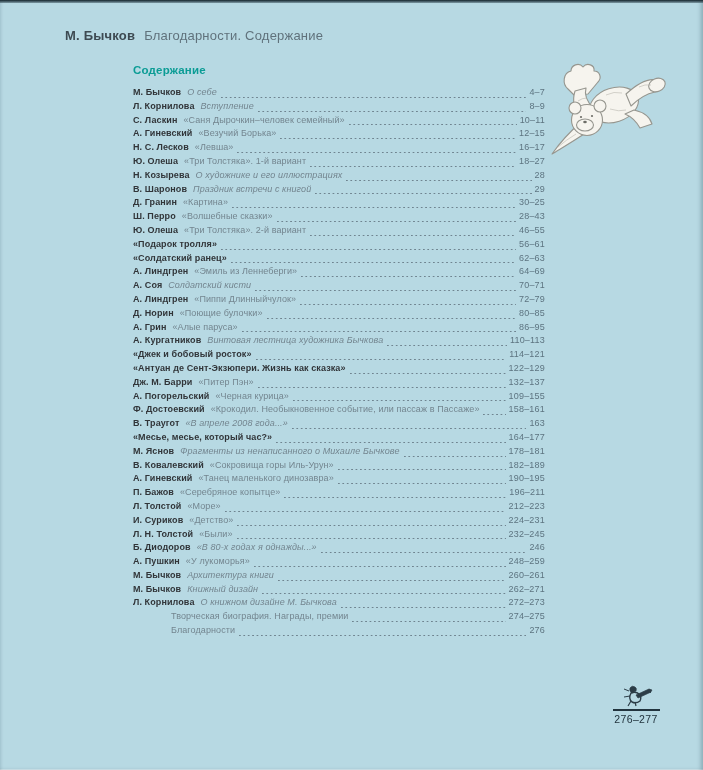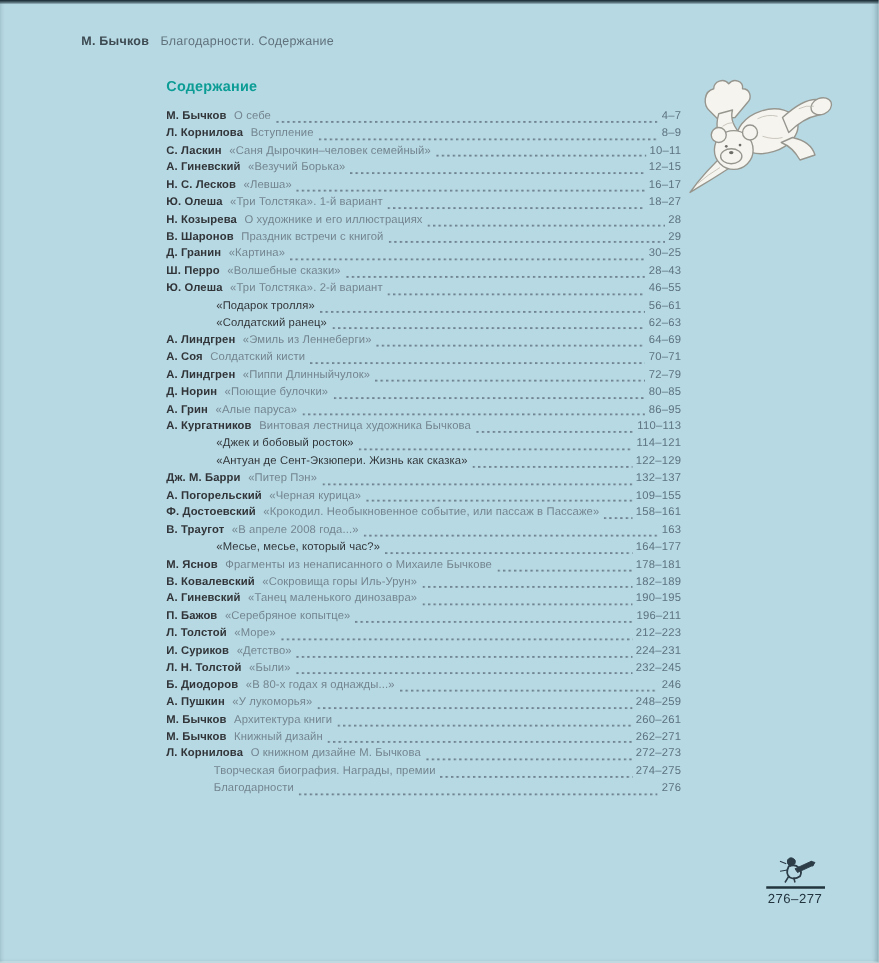--- a/index.html
+++ b/index.html
@@ -11,39 +11,39 @@
   .page{
     position:relative;width:703px;height:770px;
     background:#b7d9e3;
     box-shadow:inset -3px 0 4px -1px rgba(50,80,92,.35), inset 2px 0 3px -1px rgba(50,80,92,.18), inset 0 -1px 0 #d9edf3;
   }
   .page-top-edge{
     position:absolute;left:0;top:0;width:703px;height:3px;
     background:linear-gradient(#15262e,#41596478);
   }
   .running-head{
-    position:absolute;left:65px;top:28px;font-size:10px;letter-spacing:.2px;white-space:nowrap;
+    position:absolute;left:65px;top:28px;font-size:13px;letter-spacing:.2px;white-space:nowrap;
   }
   .running-head .rh-author{font-weight:bold;color:#3d4a52;margin-right:9px;}
   .running-head .rh-chapter{color:#60727c;}
   .content{position:absolute;left:133px;top:64px;width:412px;}
   .toc-title{
     font-size:11.5px;font-weight:bold;color:#0b9c95;
     letter-spacing:.2px;margin:0 0 11px 0;
   }
   .toc-list{width:412px;}
   .row{
     display:flex;align-items:baseline;height:13.8px;
     font-size:9px;white-space:nowrap;
   }
   .author{font-weight:bold;color:#313539;margin-right:6px;letter-spacing:.1px;}
   .title{letter-spacing:.1px;}
   .title.work{color:#73858f;}
-  .title.essay{color:#73858f;}
-  .title.feature{color:#313539;font-weight:normal;margin-left:40px;}
+  .title.essay{color:#73858f;font-style:italic;}
+  .title.feature{color:#313539;font-weight:bold;}
   .title.plain{color:#73858f;margin-left:38px;}
   .leader{
     flex:1 1 auto;align-self:flex-end;height:3px;margin:0 3px 2px 4px;min-width:6px;
     background-image:radial-gradient(circle at 1px 1.5px, #6f8490 .8px, transparent 1.05px);
     background-size:4.4px 3px;background-repeat:repeat-x;
   }
   .pages{color:#5d7480;letter-spacing:.2px;}
   .bear{position:absolute;left:544px;top:57px;width:130px;height:110px;}
   .tailpiece{position:absolute;left:605px;top:683px;width:62px;text-align:center;}
   .tailpiece svg{display:block;margin:0 auto;}

